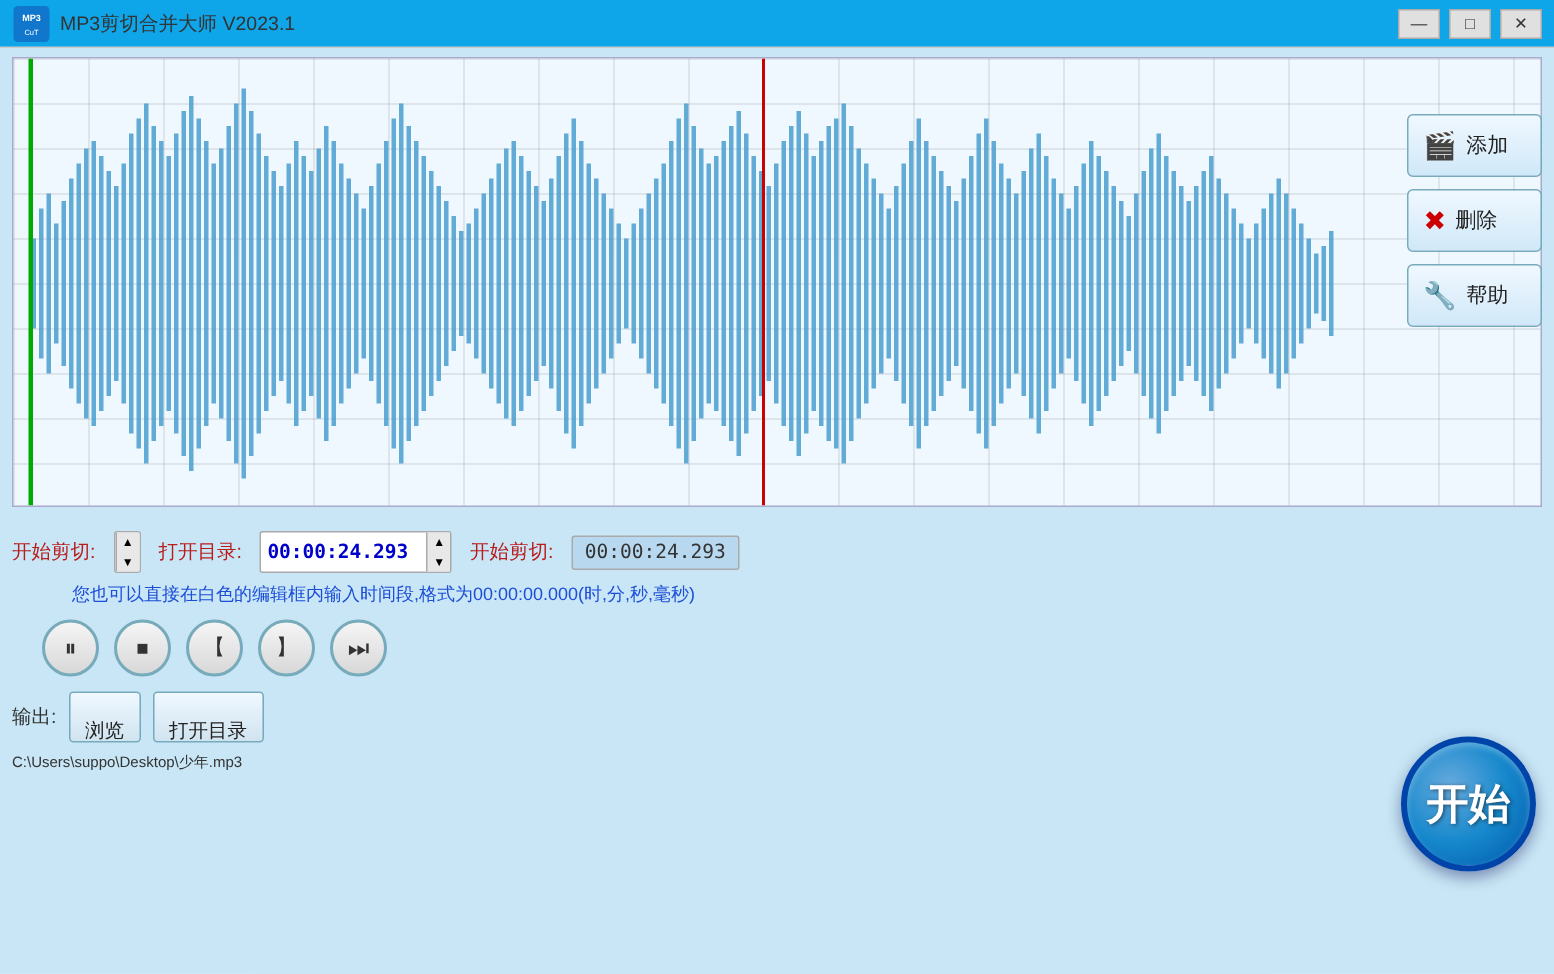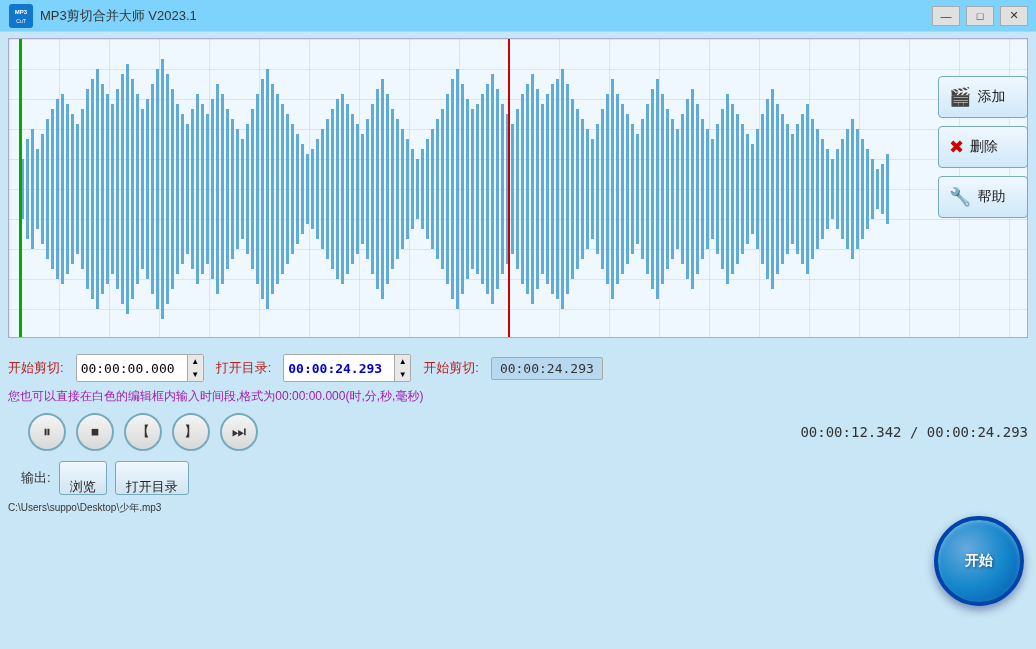--- a/index.html
+++ b/index.html
@@ -10,21 +10,21 @@
       font-family: 'Microsoft YaHei', SimSun, sans-serif;
       font-size: 13px;
       overflow: hidden;
       user-select: none;
     }
 
     
     .title-bar {
       display: flex;
       align-items: center;
-      background: #7dd3fc;
+      background: #0ea5e9;
       height: 32px;
       padding: 0 8px;
       border-bottom: 1px solid #ccc;
     }
     .title-bar-logo {
       width: 26px;
       height: 26px;
       margin-right: 6px;
     }
     .title-bar-text {
@@ -215,22 +215,23 @@
       font-family: monospace;
       background: #b8d8f0;
       padding: 3px 8px;
       border: 1px solid #aaa;
       border-radius: 2px;
     }
 
     
     .hint-text {
       font-size: 12px;
-      color: #a21caf;
+      color: #1d4ed8;
       margin-bottom: 8px;
+      margin-left: 40px;
     }
 
     
     .playback-row {
       display: flex;
       align-items: center;
       gap: 10px;
       margin-bottom: 10px;
       margin-left: 20px;
     }
@@ -251,45 +252,45 @@
       margin-left: auto;
       font-family: monospace;
       font-size: 14px;
       color: #333;
     }
 
     
     .start-btn {
       position: absolute;
       right: 12px;
-      bottom: 43px;
+      bottom: 68px;
       width: 90px;
       height: 90px;
       border-radius: 50%;
       background: radial-gradient(circle at 35% 35%, #6ad, #1688cc, #0055aa);
       border: 4px solid #0044aa;
       cursor: pointer;
       display: flex;
       align-items: center;
       justify-content: center;
-      font-size: 14px;
+      font-size: 28px;
       font-weight: bold;
       color: #fff;
       text-shadow: 1px 1px 3px rgba(0,0,0,0.5);
       box-shadow: 0 4px 10px rgba(0,0,80,0.4), inset 0 2px 4px rgba(255,255,255,0.3);
     }
 
     
     .output-row {
       display: flex;
       align-items: center;
       gap: 8px;
       margin-bottom: 4px;
     }
-    .output-label { font-size: 13px; color: #333; white-space: nowrap; margin-left: 13px; }
+    .output-label { font-size: 13px; color: #333; white-space: nowrap; }
     .output-input {
       flex: 1;
       height: 26px;
       border: 1px solid #aaa;
       background: #fff;
       padding: 2px 6px;
       font-size: 13px;
       outline: none;
       border-radius: 2px;
     }
@@ -541,21 +542,20 @@
       <button class="action-btn">
         <span class="action-btn-icon">🔧</span>
         <span>帮助</span>
       </button>
     </div>
   </div>
 
   <div class="controls-row">
     <span class="control-label">开始剪切:</span>
     <div class="time-input-wrap">
-      <input class="time-input" type="text" value="00:00:00.000" style="">
       <div class="spinner-btns">
         <button class="spinner-btn">▲</button>
         <button class="spinner-btn">▼</button>
       </div>
     </div>
 
     <span class="control-label">打开目录:</span>
     <div class="time-input-wrap">
       <input class="time-input highlight" type="text" value="00:00:24.293" style="">
       <div class="spinner-btns">
@@ -582,25 +582,20 @@
         </button>
         <button class="play-btn">
           <span style="font-size:14px;">【</span>
         </button>
         <button class="play-btn">
           <span style="font-size:14px;">】</span>
         </button>
         <button class="play-btn">
           <span>⏭</span>
         </button>
-        <div class="time-display">
-          <span>00:00:12.342</span>
-          <span> /  </span>
-          <span>00:00:24.293</span>
-        </div>
       </div>
 
       <div class="output-row">
         <span class="output-label">输出:</span>
         <button class="browse-btn">浏览</button>
         <button class="open-dir-btn">打开目录</button>
       </div>
 
       <div class="file-path">C:\Users\suppo\Desktop\少年.mp3</div>
     </div>

